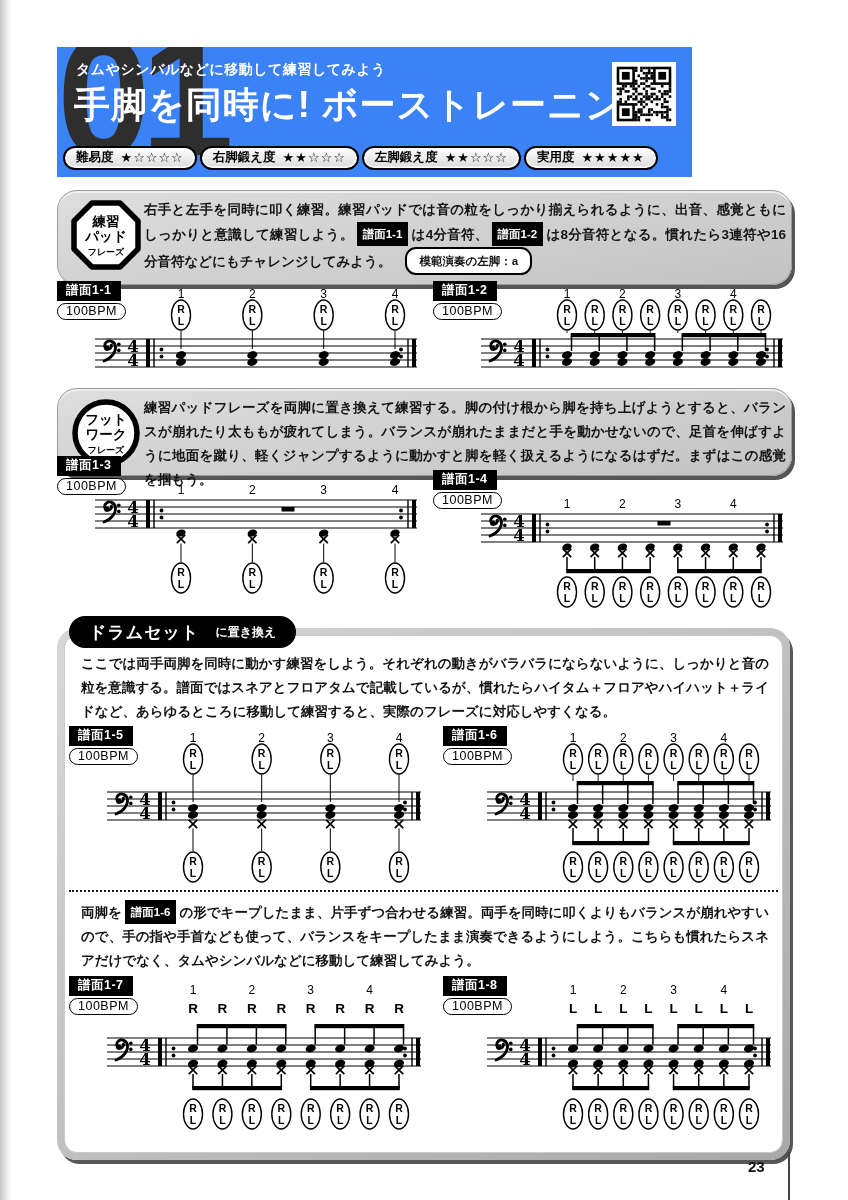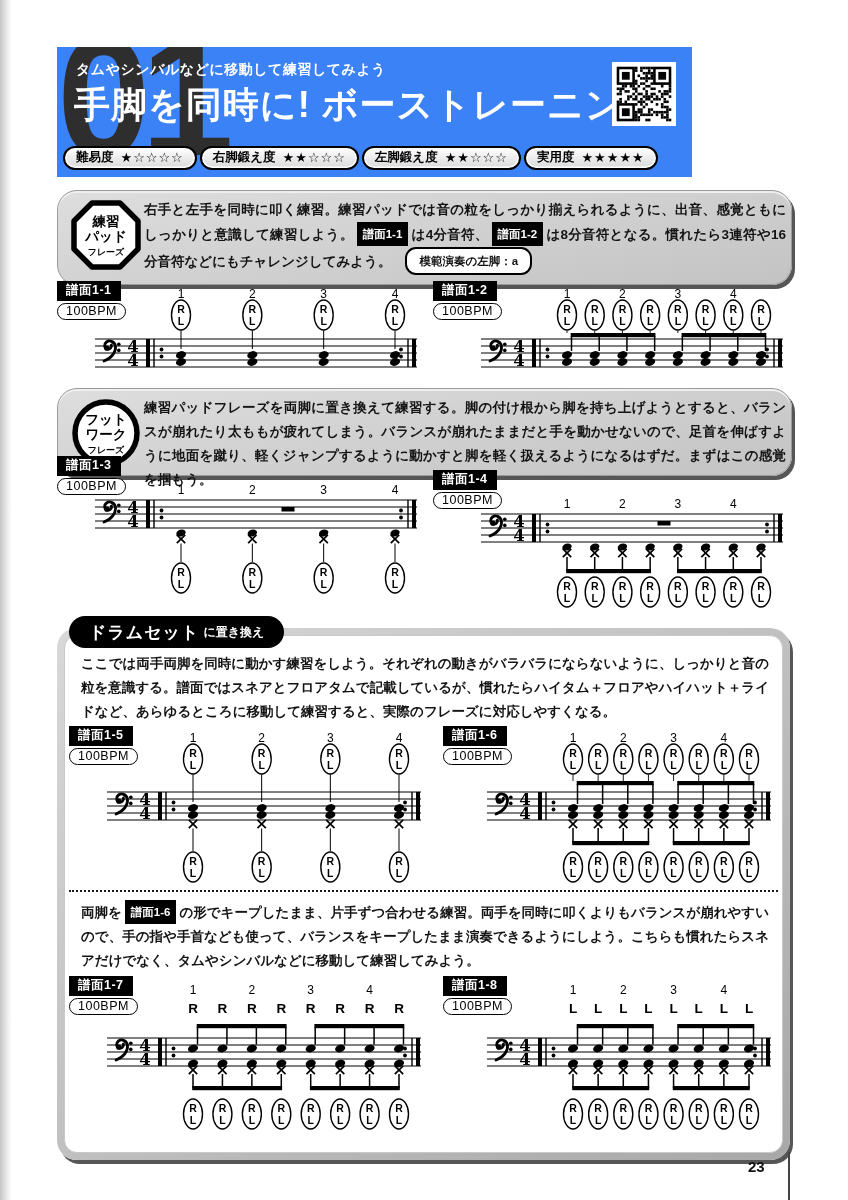--- a/index.html
+++ b/index.html
@@ -38,21 +38,21 @@
     padding:1px 9px 2px;letter-spacing:.5px;white-space:nowrap;}
   .bpm-pill{position:absolute;left:0;top:22px;border:1.8px solid #000;border-radius:12px;background:#fff;
     font-size:12.5px;font-weight:normal;padding:0 8px 1px;letter-spacing:.5px;}
   .score-svg{position:absolute;top:0;}
 
   
   .bigbox{position:absolute;left:57px;top:628px;width:733px;height:532px;
     background:linear-gradient(145deg,#d8d8d8,#a8a8a8);border-radius:20px;box-shadow:3px 4px 0 #565656;}
   .bigbox-inner{position:absolute;left:7px;top:7px;right:7px;bottom:7px;background:#fff;border-radius:13px;border:1px solid #c9c9c9;}
   .drumset-pill{position:absolute;left:12px;top:-12px;background:#000;color:#fff;border-radius:17px;
-    height:32px;display:flex;align-items:center;padding:0 20px;gap:4px;white-space:nowrap;}
+    height:32px;display:flex;align-items:center;padding:0 20px;gap:16px;white-space:nowrap;}
   .dp-main{font-size:17px;font-weight:bold;letter-spacing:1px;}
   .dp-sub{font-size:12px;font-weight:bold;}
   .bigbox .para{position:absolute;left:24px;width:688px;}
   .dotted-sep{position:absolute;left:12px;right:12px;top:262px;border-top:2px dotted #1a1a1a;}
 
   .pageno{position:absolute;left:748px;top:1158px;font-size:15px;font-weight:bold;color:#111;}
   .footer-line{position:absolute;left:788px;top:1152px;width:2px;height:48px;background:#444;}
 </style>
 </head>
 <body>

